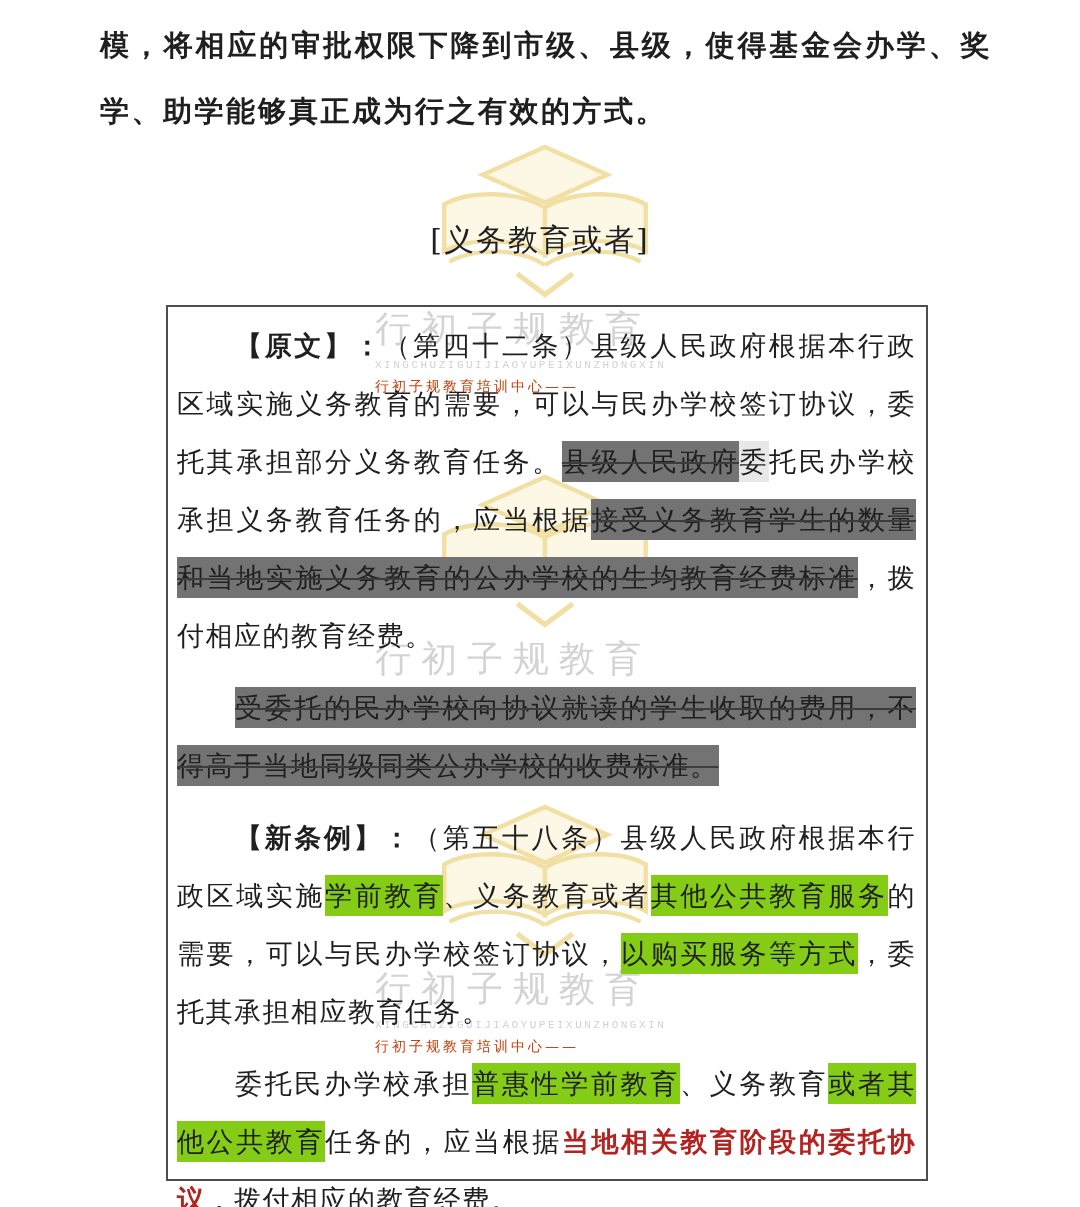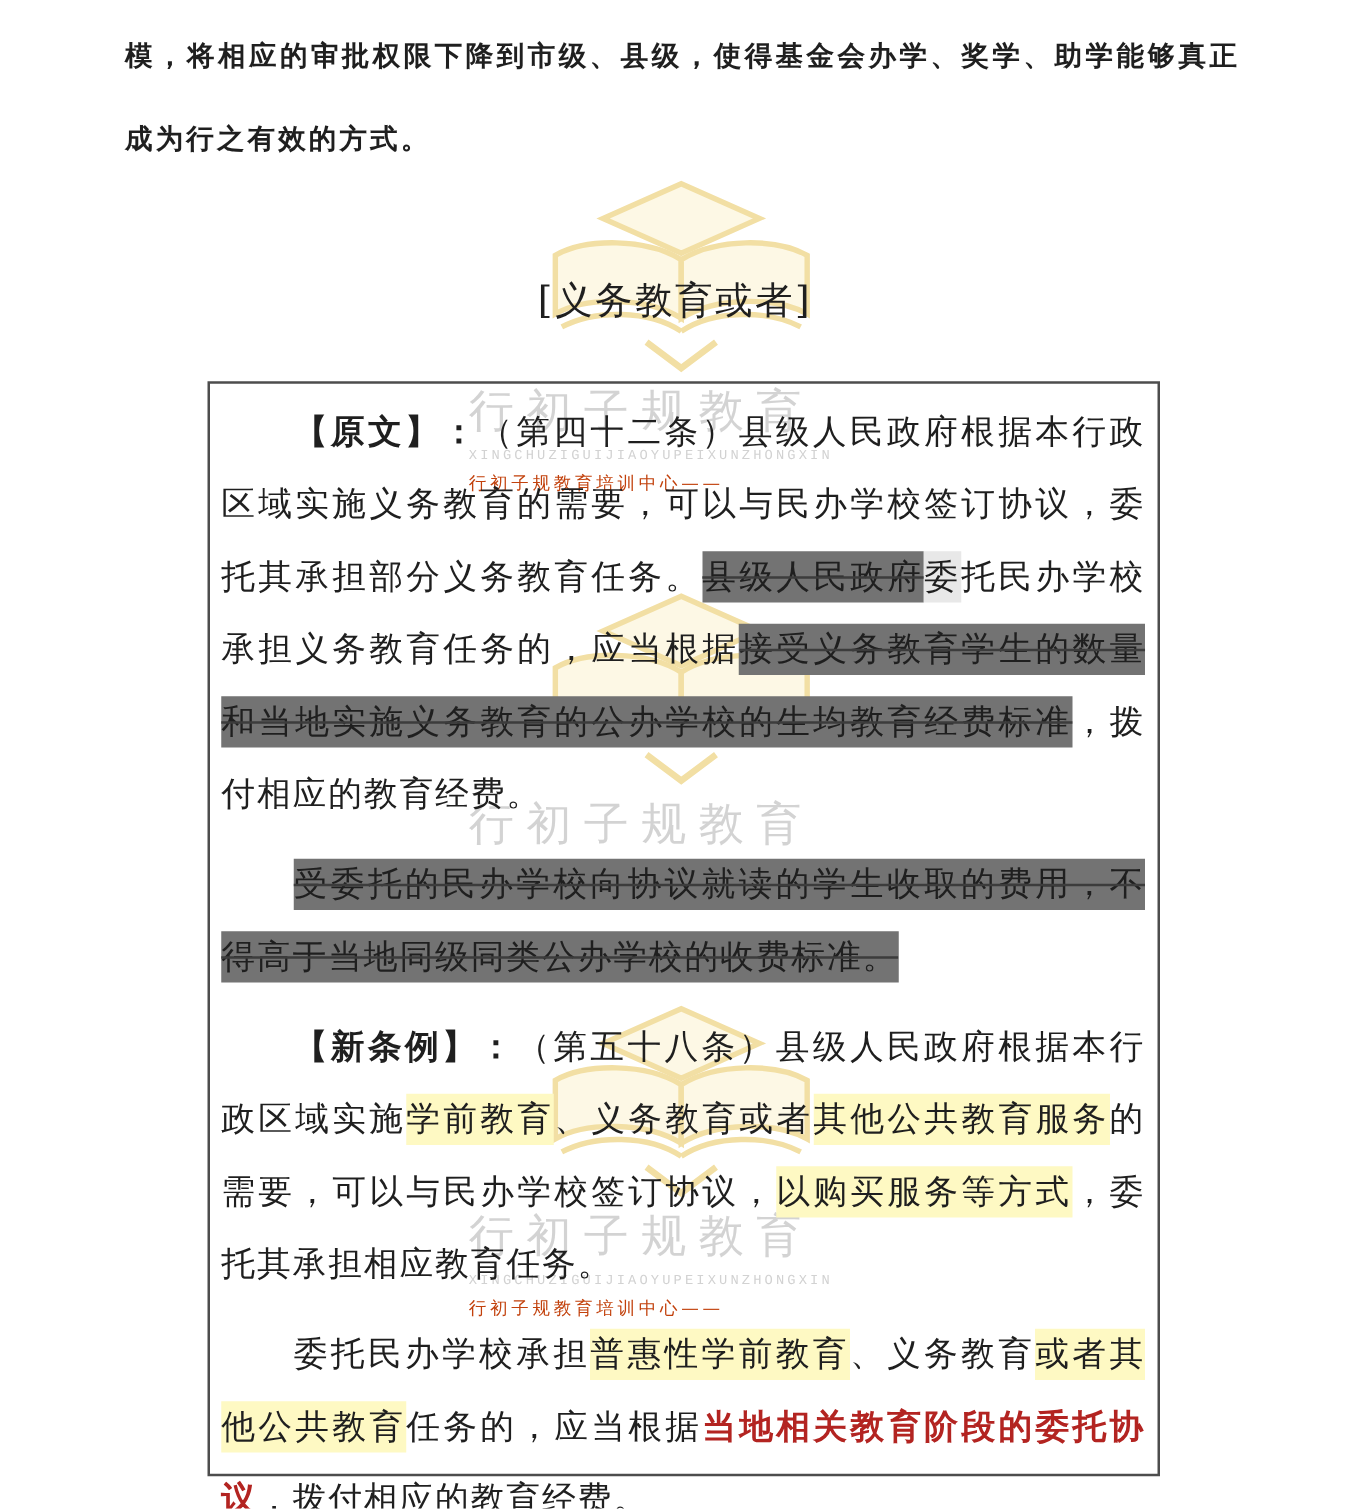--- a/index.html
+++ b/index.html
@@ -3,21 +3,21 @@
 <meta charset="utf-8">
 <style>
   html,body { margin:0; padding:0; background:#ffffff; }
   .page {
     position:relative; width:1080px; height:1207px; overflow:hidden;
     background:#ffffff; color:#1f1f1f;
     font-family:"DejaVu Serif","Liberation Serif",serif;
   }
   .intro {
     position:absolute; left:100px; top:12px; width:892px;
-    font-size:22px; font-weight:bold; line-height:66px;
+    font-size:29px; font-weight:bold; line-height:66px;
     letter-spacing:2.5px; text-align:justify; z-index:2;
   }
   .heading {
     position:absolute; left:0; top:220px; width:100%;
     text-align:center; font-size:30px; letter-spacing:2px; z-index:2;
   }
   .wm { position:absolute; width:340px; left:375px; z-index:1; }
   .wm svg { display:block; margin:0 auto; }
   .wm-brand {
     font-size:36px; letter-spacing:10px; color:#c9c9c9; opacity:.8;
@@ -37,21 +37,21 @@
   }
   .para + .para { margin-top:14px; }
   .run    { }
   .marker { font-weight:bold;margin-top:36px; }
   .strike {
     background:#737373; padding:5px 0;
     text-decoration:line-through; text-decoration-thickness:2px;
     text-decoration-color:#3c3c3c;
   }
   .graybg { background:#e8e8e8; padding:5px 0; }
-  .green  { background:#fef9c3; padding:5px 0; }
+  .green  { background:#84cc16; padding:5px 0; }
   .red    { color:#b32421; font-weight:bold; }
 </style>
 </head>
 <body>
 
 <div class="page">
 
   <div class="wm" style="top:140px">
     <svg width="300" height="165" viewBox="0 0 300 190">
       <polygon points="150,8 222,40 150,72 78,40" fill="#fdf8e5" stroke="#f2dfa4" stroke-width="5"></polygon>

